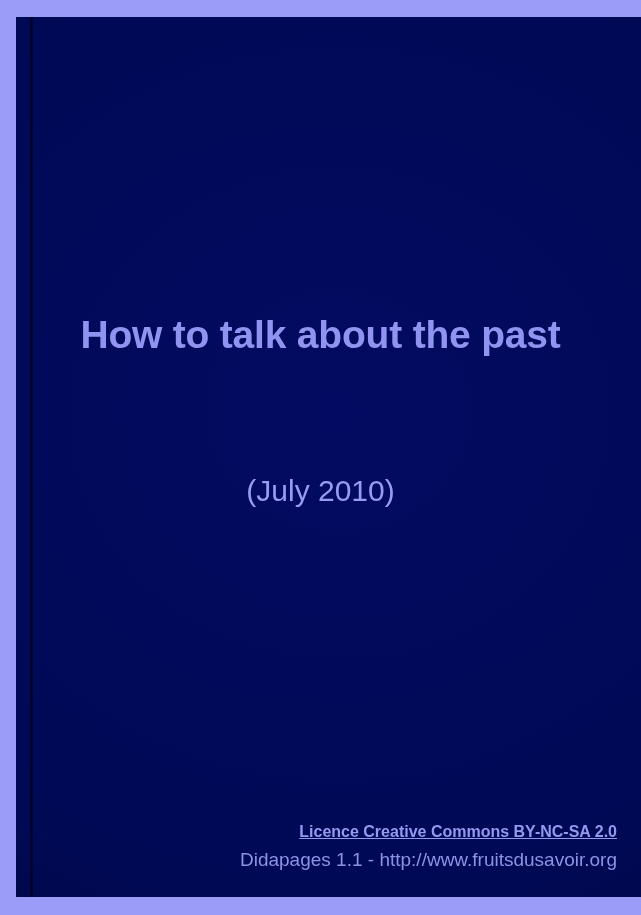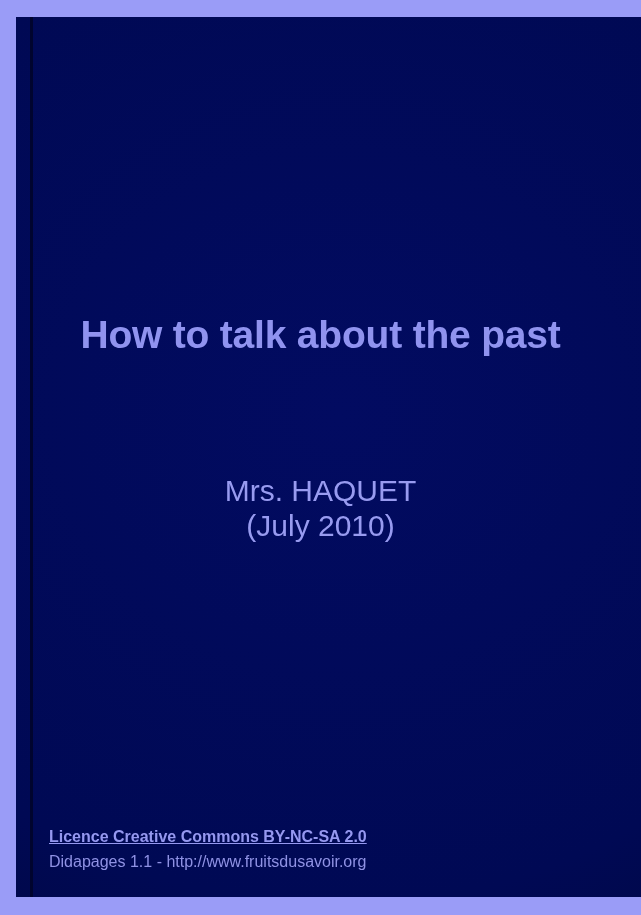--- a/index.html
+++ b/index.html
@@ -76,59 +76,58 @@
     color: #989bf0;
     line-height: 1.18;
   }
 
   .byline .line {
     display: block;
   }
 
   .footer {
     position: absolute;
-    left: 33px;
+    left: 26px;
     bottom: 22px;
     width: 575px;
-    text-align: left;
+    text-align: right;
   }
 
   .footer-link {
     display: block;
     font-size: 16px;
     font-weight: bold;
     color: #9598f0;
     text-decoration: underline;
     line-height: 1.55;
     cursor: pointer;
   }
 
   .footer-note {
     display: block;
-    font-size: 16px;
+    font-size: 19px;
     font-weight: normal;
     color: #8f92e4;
     line-height: 1.6;
   }
 </style>
 </head>
 <body>
 
 <div class="viewport">
 
   <div class="page">
 
     <div class="spine"></div>
 
     <div class="content">
 
       <div class="title">How to talk about the past</div>
 
       <div class="byline">
-        <span class="line">Mrs. HAQUET</span>
         <span class="line">(July 2010)</span>
       </div>
 
       <div class="footer">
         <a class="footer-link">Licence Creative Commons BY-NC-SA 2.0</a>
         <span class="footer-note">Didapages 1.1 - http://www.fruitsdusavoir.org</span>
       </div>
 
     </div>
   </div>

